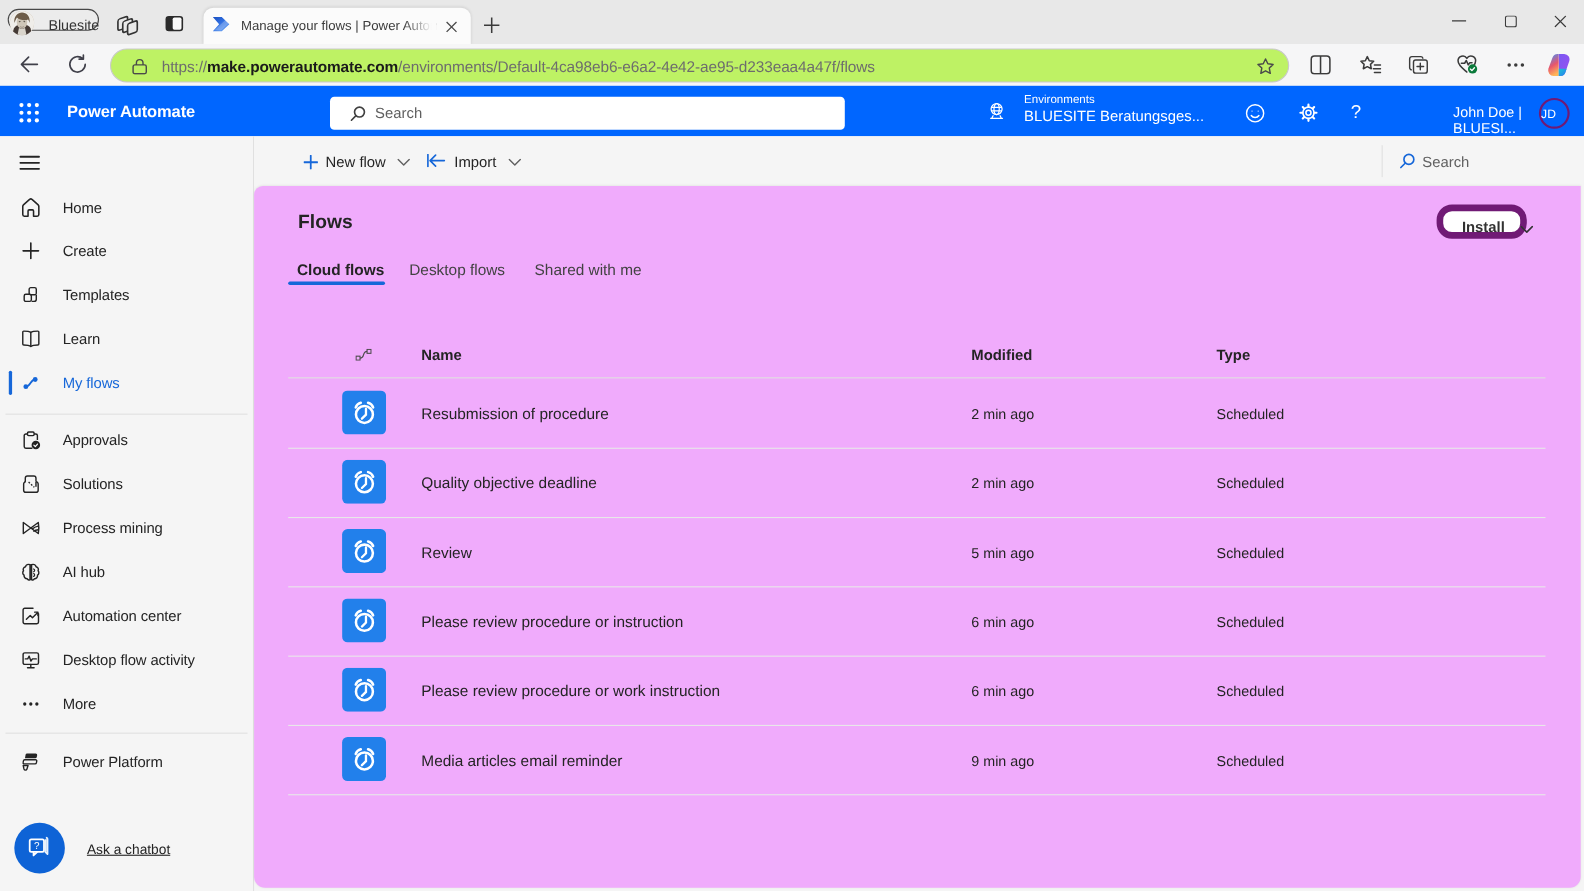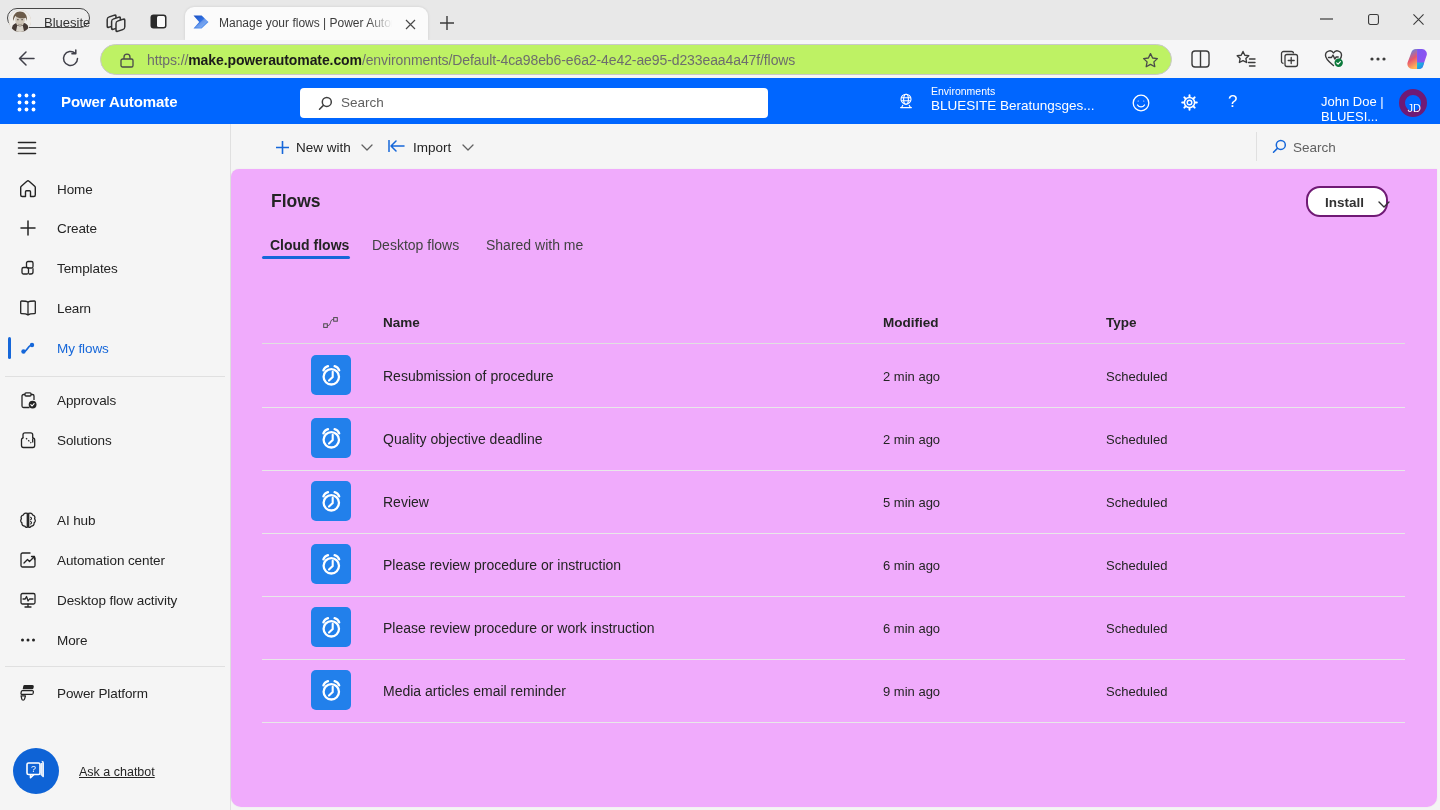--- a/index.html
+++ b/index.html
@@ -25,21 +25,21 @@
 
 
 #pahead { left:0; top:78px; width:1440px; height:46px; background:#0066ff; color:#fff; }
 #patitle { left:61px; top:93px; font-size:15px; font-weight:bold; letter-spacing:-0.1px; }
 #pasearch { left:300px; top:88px; width:468px; height:30px; background:#fff; border-radius:4px; }
 #pasearch span { position:absolute; left:41px; top:7px; font-size:13.5px; color:#5f5f5f; }
 #envwrap { left:931px; top:85px; }
 #envsm { font-size:10.5px; display:block; margin-bottom:1px; }
 #envlg { font-size:13.5px; display:block; }
 #jdname { left:1273px; top:94px; font-size:13px;margin-left:48px; }
-#jdcirc { left:1399px; top:89px; width:28px; height:28px; border:6px solid #701a75; border-radius:50%; background:#0066ff; text-align:right; line-height:27px; font-size:11px; }
+#jdcirc { left:1399px; top:89px; width:28px; height:28px; border:2px solid #701a75; border-radius:50%; background:#0066ff; text-align:left; line-height:27px; font-size:11px; }
 
 
 #canvas { left:0; top:124px; width:1440px; height:686px; background:#f5f5f5; }
 #sidebar { left:0; top:0; width:231px; height:686px; border-right:1px solid #e0e0e0; background:#f5f5f5; }
 .navitem { position:absolute; left:0; width:230px; height:40px; }
 .navitem .ico { position:absolute; left:18px; top:10px; width:20px; height:20px; color:#242424; }
 .navitem .lbl { position:absolute; left:57px; top:50%; transform:translateY(-50%); font-size:13.5px; color:#242424; letter-spacing:-0.1px; }
 .navitem.sel .lbl { color:#1667d9; }
 .selbar { position:absolute; left:8px; top:9px; width:3px; height:22px; border-radius:2px; background:#1667d9; }
 .sdiv { position:absolute; left:5px; width:220px; height:1px; background:#e0e0e0; }
@@ -47,21 +47,21 @@
 #toolbar { left:231px; top:0px; width:1209px; height:45px; background:#f5f5f5; }
 .tbbtn { position:absolute; top:0; height:45px; font-size:13.5px; color:#242424; }
 #tsearch { position:absolute; left:1041px; top:0; height:45px; }
 #tbdiv { position:absolute; left:1025px; top:8px; width:1px; height:29px; background:#e0e0e0; }
 
 #card { left:231px; top:45px; width:1206px; height:638px; background:#f0abfc; border-radius:8px 0 10px 10px; box-shadow:0 0 2px rgba(0,0,0,0.06); }
 #flowsh1 { left:40px; top:22px; font-size:17.5px; font-weight:bold; color:#242424; }
 .pivot { position:absolute; top:68px; font-size:14px; color:#424242; }
 .pivot.sel { font-weight:bold; color:#242424; }
 #pivul { left:31px; top:87px; width:88px; height:3px; border-radius:2px; background:#1667d9; }
-#installbtn { left:1075px; top:17px; width:82px; height:31px; border:2px solid #701a75; border-radius:14px; background:#fff; }
+#installbtn { left:1075px; top:17px; width:82px; height:31px; border:6px solid #701a75; border-radius:14px; background:#fff; }
 #installbtn span { position:absolute; left:17px; top:7px; font-size:13.5px; font-weight:bold; color:#323232; }
 
 
 .th { position:absolute; top:146px; font-size:13.5px; font-weight:bold; color:#242424; }
 .trow { position:absolute; left:0; width:1206px; height:63px; }
 .trow .fico { position:absolute; left:80px; top:11px; width:40px; height:40px; }
 .trow .nm { position:absolute; left:152px; top:24px; font-size:14px; color:#242424; }
 .trow .md { position:absolute; left:652px; top:25px; font-size:13px; color:#242424; }
 .trow .tp { position:absolute; left:875px; top:25px; font-size:13px; color:#242424; }
 .tdiv { position:absolute; left:31px; width:1143px; height:1px; background:#e8e8e8; }
@@ -326,20 +326,30 @@
     </div>
     <div class="navitem" style="top:296px">
       <svg class="ico" viewBox="0 0 20 20">
           <rect x="5" y="2.8" width="9.7" height="10" rx="2" fill="none" stroke="#242424" stroke-width="1.3"></rect>
           <path d="M14.8 8 a1.9 1.9 0 0 1 1.9 1.9 V15.6 a1.9 1.9 0 0 1-1.9 1.9 H5.4 a1.9 1.9 0 0 1-1.9-1.9 V9.9 A1.9 1.9 0 0 1 5.4 8" fill="#f5f5f5" stroke="#242424" stroke-width="1.3" stroke-linejoin="round"></path>
           <path d="M14.7 8.2 v4.3" stroke="#242424" stroke-width="1.3"></path>
           <path d="M8 8.2 L13.2 13" stroke="#242424" stroke-width="1.2" stroke-dasharray="1.6 1.4"></path>
         </svg>
       <span class="lbl">Solutions</span>
     </div>
+    <div class="navitem" style="top:336px">
+      <svg class="ico" viewBox="0 0 20 20">
+          <g fill="none" stroke="#242424" stroke-width="1.3" stroke-linejoin="round">
+            <path d="M3.2 5 L10 10 L3.2 15 Z"></path>
+            <path d="M16.8 5 L10 10 L16.8 15 C17.5 11.5 17.5 8.5 16.8 5 Z"></path>
+            <path d="M16.9 8.3 C14 8.6 12.6 9.8 11.2 10.9 M17.1 11.6 C14.4 11.5 13.3 12.4 12.3 13.2"></path>
+          </g>
+        </svg>
+      <span class="lbl">Process mining</span>
+    </div>
     <div class="navitem" style="top:376px">
       <svg class="ico" viewBox="0 0 20 20">
           <g fill="none" stroke="#242424" stroke-width="1.3" stroke-linecap="round" stroke-linejoin="round">
             <path d="M9.3 3.4 C7.6 2.6 5.6 3.4 5.2 5.2 C3.4 5.5 2.6 7.4 3.4 8.9 C2.3 10.1 2.5 12 3.9 12.9 C3.6 14.7 5 16.3 6.8 16.2 C7.5 17.4 9 17.7 9.3 16.9 Z"></path>
             <path d="M10.7 3.4 C12.4 2.6 14.4 3.4 14.8 5.2 C16.6 5.5 17.4 7.4 16.6 8.9 C17.7 10.1 17.5 12 16.1 12.9 C16.4 14.7 15 16.3 13.2 16.2 C12.5 17.4 11 17.7 10.7 16.9 Z"></path>
             <path d="M10 3.2 V17 M12.6 7.2 c1.2 0.6 1.2 2 0 2.6 M12.6 11.4 c1.2 0.6 1.2 2 0 2.6" stroke-width="1.1"></path>
           </g>
         </svg>
       <span class="lbl">AI hub</span>
     </div>
@@ -394,21 +404,21 @@
           <text x="9.5" y="12.7" font-size="9" fill="#fff" text-anchor="middle" font-family="Liberation Sans">?</text>
         </svg>
     </div>
     <div class="abs" id="chatlbl">Ask a chatbot</div>
 
     <div class="abs" id="toolbar">
       <div class="tbbtn" style="left:45px">
         <svg style="position:absolute;left:0;top:17px" width="13" height="13" viewBox="0 0 13 13">
             <path d="M6.5 0.5 V12.5 M0.5 6.5 H12.5" stroke="#1667d9" stroke-width="1.6" stroke-linecap="round"></path>
           </svg>
-        <span style="position:absolute;left:20px;top:16px;white-space:nowrap">New with</span>
+        <span style="position:absolute;left:20px;top:16px;white-space:nowrap">New flow</span>
         <svg style="position:absolute;left:85px;top:20px" width="12" height="7" viewBox="0 0 12 7">
             <path d="M1 1 L6 6 L11 1" fill="none" stroke="#616161" stroke-width="1.3" stroke-linecap="round" stroke-linejoin="round"></path>
           </svg>
       </div>
       <div class="tbbtn" style="left:157px">
         <svg style="position:absolute;left:0;top:16px" width="17" height="12" viewBox="0 0 17 12">
             <path d="M16 6 H3 M8 1 L3 6 L8 11 M1 0.5 V11.5" fill="none" stroke="#1667d9" stroke-width="1.5" stroke-linecap="round" stroke-linejoin="round"></path>
           </svg>
         <span style="position:absolute;left:25px;top:16px;white-space:nowrap">Import</span>
         <svg style="position:absolute;left:74px;top:20px" width="12" height="7" viewBox="0 0 12 7">

